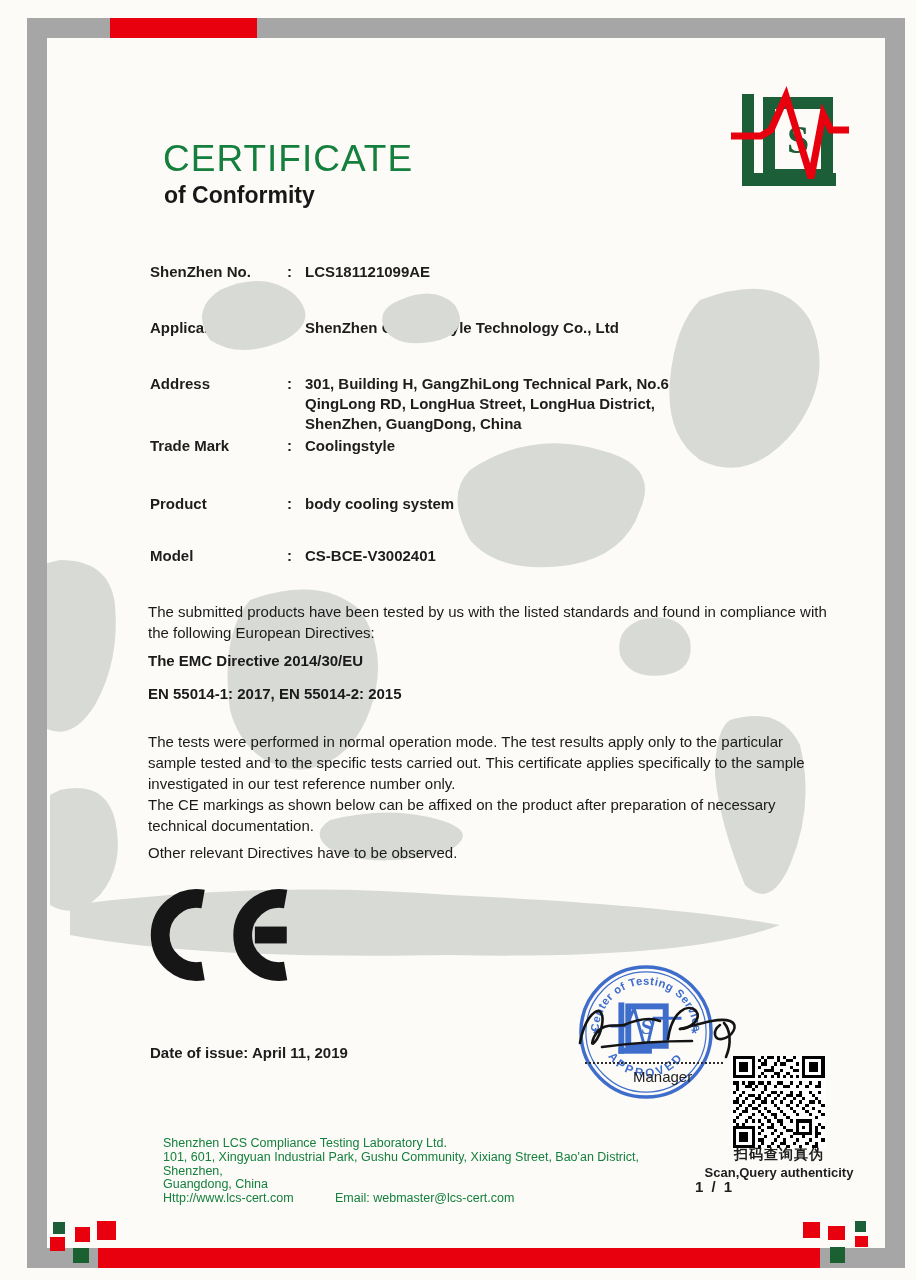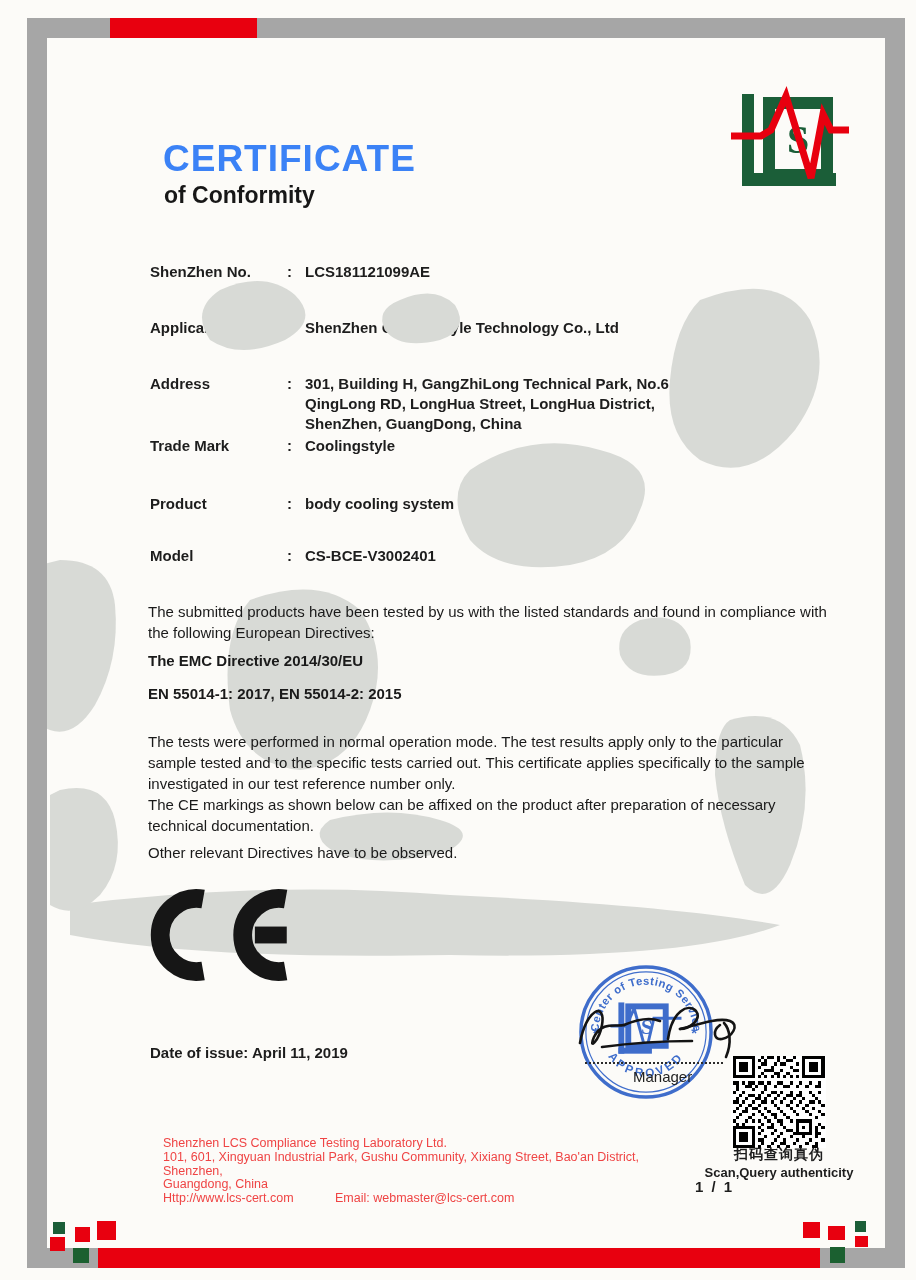--- a/index.html
+++ b/index.html
@@ -16,21 +16,21 @@
   .red-top    { position:absolute; left:110px; top:18px;  width:147px; height:20px; background:#e8000f; z-index:3; }
   .red-bottom { position:absolute; left:98px; top:1248px; width:722px; height:20px; background:#e8000f; z-index:3; }
   .sq { position:absolute; z-index:4; }
   
   .map { position:absolute; left:0; top:0; z-index:1; pointer-events:none; }
   
   .logo { position:absolute; left:731px; top:78px; width:118px; height:112px; z-index:5; }
   
   .title {
     position:absolute; left:163px; top:138px; z-index:5;
-    font-size:37px; font-weight:bold; letter-spacing:1px; color:#3b82f6;
+    font-size:37px; font-weight:normal; letter-spacing:1px; color:#15803d;
   }
   .subtitle {
     position:absolute; left:164px; top:182px; z-index:5;
     font-size:23px; font-weight:bold; color:#171717;
   }
   .frow { position:absolute; display:flex; width:560px; font-size:15px; font-weight:bold; line-height:20px; }
   .frow .lbl   { width:137px; flex:none; }
   .frow .colon { width:18px;  flex:none; }
   .frow .val   { flex:1; }
   .r1{top:262px} .r2{top:318px} .r3{top:374px} .r4{top:436px} .r5{top:494px} .r6{top:546px}
@@ -46,21 +46,21 @@
   .stamp { position:absolute; left:577px; top:963px; width:138px; height:138px; z-index:6; opacity:.92; }
   .signature { position:absolute; left:572px; top:995px; width:185px; height:70px; z-index:7; }
   .sig-line { position:absolute; left:585px; top:1062px; width:138px; border-top:2px dotted #2b2b2b; z-index:7; }
   .manager { position:absolute; left:633px; top:1068px; font-size:15px; color:#222; z-index:7; }
   
   .qr { position:absolute; left:731px; top:1056px; width:95px; height:92px; z-index:8; background:#fff; }
   .qr-captions { position:absolute; left:691px; top:1146px; width:176px; text-align:center; z-index:8; }
   .qr-cn { font-size:14px; font-weight:bold; letter-spacing:1px; }
   .qr-en { font-size:13px; font-weight:bold; margin-top:1px; }
   
-  .footer { position:absolute; left:163px; top:1137px; width:520px; font-size:12.5px; line-height:13.8px; color:#ef4444; z-index:5; }
+  .footer { position:absolute; left:163px; top:1137px; width:520px; font-size:12.5px; line-height:13.8px; color:#15803d; z-index:5; }
   .fline2 { display:flex; }
   .fline2 .c1 { width:172px; flex:none; }
   .pageno { position:absolute; left:695px; top:1178px; font-size:15px; font-weight:bold; letter-spacing:2px; z-index:8; }
 </style>
 </head>
 <body>
 
 <div class="page">
 
   <svg class="map" width="916" height="1280" viewBox="0 0 916 1280">

